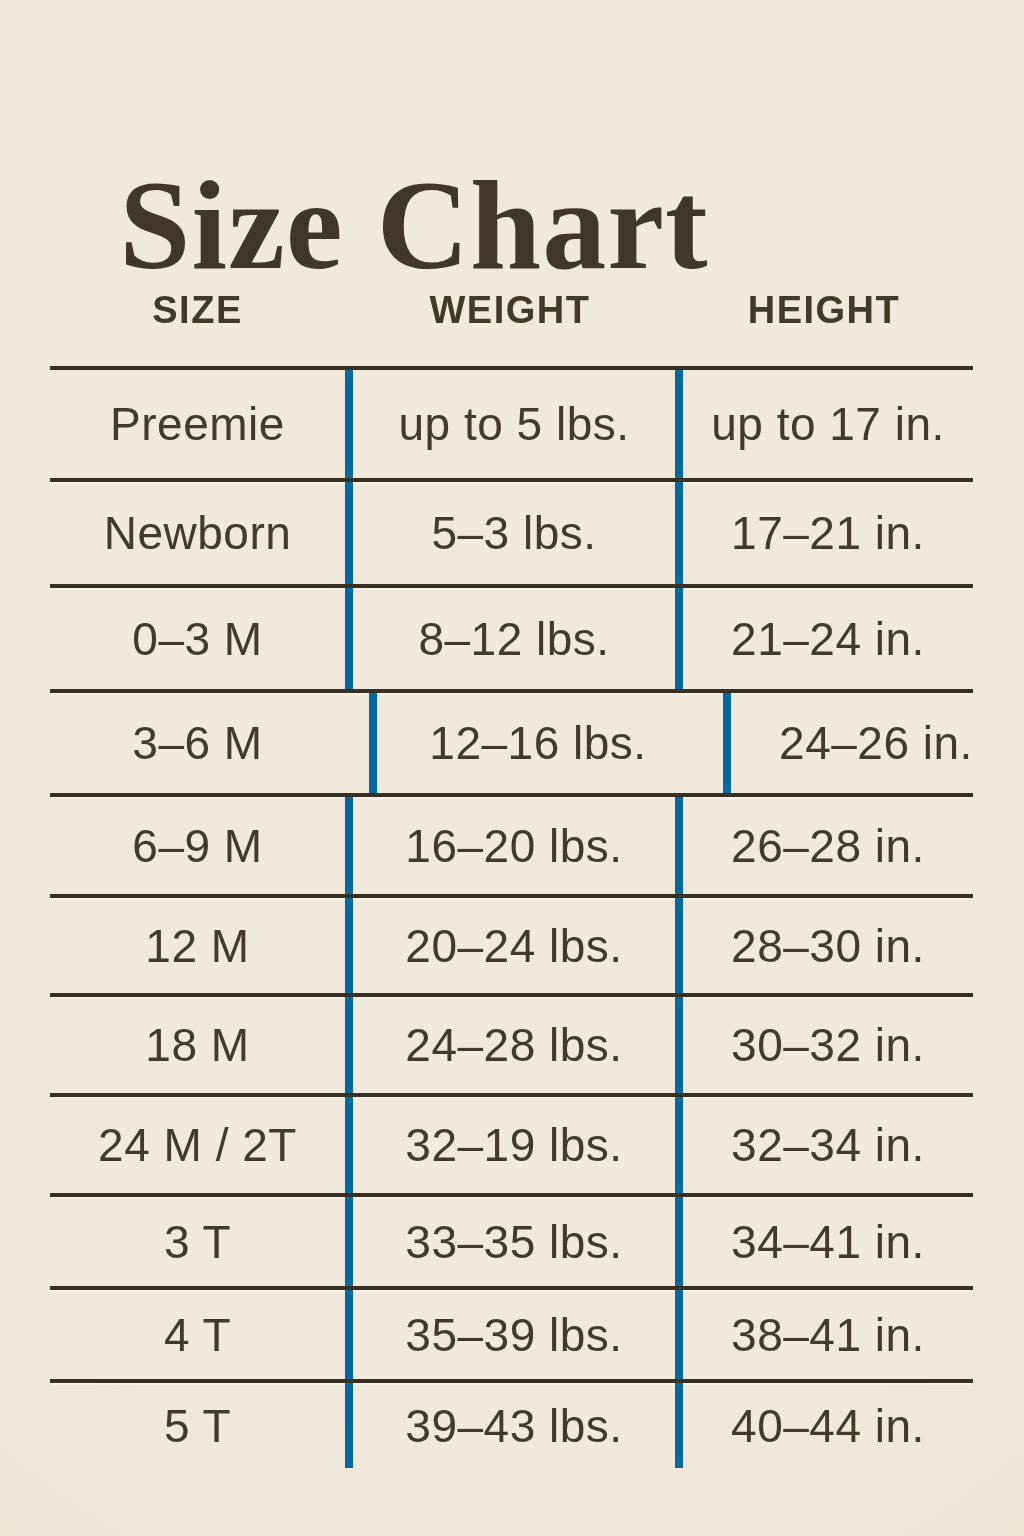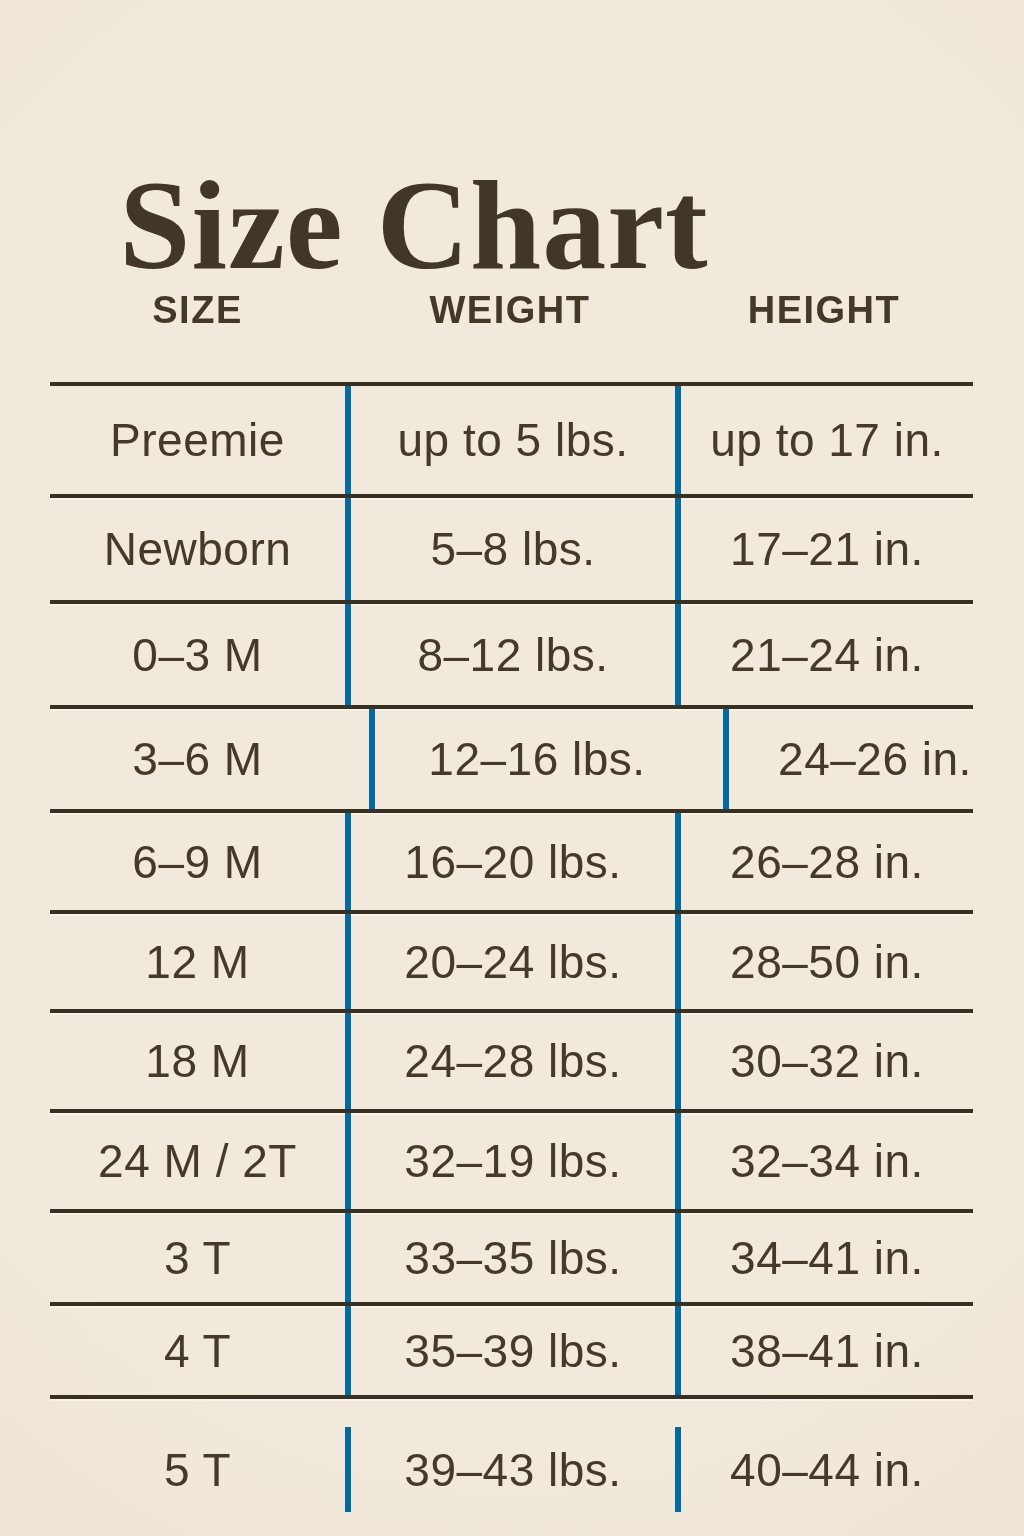--- a/index.html
+++ b/index.html
@@ -28,49 +28,49 @@
     display:grid;
     grid-template-columns:295px 330px 298px;
   }
   .header-cell{
     display:flex;align-items:center;justify-content:center;
     font-size:38px;font-weight:700;letter-spacing:1.5px;
     color:#443827;
   }
 
   .size-table{
-    position:absolute;top:382px;left:50px;width:923px;
+    position:absolute;top:366px;left:50px;width:923px;
   }
   .row{
     display:grid;
     grid-template-columns:295px 330px 298px;
     border-bottom:4px solid #3a3021;
     box-shadow:0 2px 0 rgba(255,255,255,0.45);
   }
   .row:first-child{border-top:4px solid #3a3021;}
   .row:last-child{border-bottom:none;box-shadow:none;}
   .row:nth-child(1){height:108px;}
   .row:nth-child(2){height:102px;}
   .row:nth-child(3){height:101px;}
   .row:nth-child(4){height:100px;gap:24px;}
   .row:nth-child(5){height:97px;}
   .row:nth-child(6){height:95px;}
   .row:nth-child(7){height:96px;}
   .row:nth-child(8){height:96px;}
   .row:nth-child(9){height:89px;}
   .row:nth-child(10){height:89px;}
-  .row:nth-child(11){height:85px;margin-top:28px;}
+  .row:nth-child(11){height:85px;}
   .cell{
     display:flex;align-items:center;justify-content:center;
     font-size:46px;
     letter-spacing:0.5px;
     color:#453929;
     white-space:nowrap;
   }
-  .cell + .cell{border-left:6px solid #0369a1;}
+  .cell + .cell{border-left:8px solid #0369a1;}
 </style>
 </head>
 <body>
 
 <div class="sheet">
   <h1 class="title">Size Chart</h1>
 
   <div class="header-row">
     <div class="header-cell">SIZE</div>
     <div class="header-cell">WEIGHT</div>
@@ -78,42 +78,42 @@
   </div>
 
   <div class="size-table">
       <div class="row">
         <div class="cell">Preemie</div>
         <div class="cell">up to 5 lbs.</div>
         <div class="cell">up to 17 in.</div>
       </div>
       <div class="row">
         <div class="cell">Newborn</div>
-        <div class="cell">5–8 lbs.</div>
+        <div class="cell">5–3 lbs.</div>
         <div class="cell">17–21 in.</div>
       </div>
       <div class="row">
         <div class="cell">0–3 M</div>
         <div class="cell">8–12 lbs.</div>
         <div class="cell">21–24 in.</div>
       </div>
       <div class="row">
         <div class="cell">3–6 M</div>
         <div class="cell">12–16 lbs.</div>
         <div class="cell">24–26 in.</div>
       </div>
       <div class="row">
         <div class="cell">6–9 M</div>
         <div class="cell">16–20 lbs.</div>
         <div class="cell">26–28 in.</div>
       </div>
       <div class="row">
         <div class="cell">12 M</div>
         <div class="cell">20–24 lbs.</div>
-        <div class="cell">28–50 in.</div>
+        <div class="cell">28–30 in.</div>
       </div>
       <div class="row">
         <div class="cell">18 M</div>
         <div class="cell">24–28 lbs.</div>
         <div class="cell">30–32 in.</div>
       </div>
       <div class="row">
         <div class="cell">24 M / 2T</div>
         <div class="cell">32–19 lbs.</div>
         <div class="cell">32–34 in.</div>

